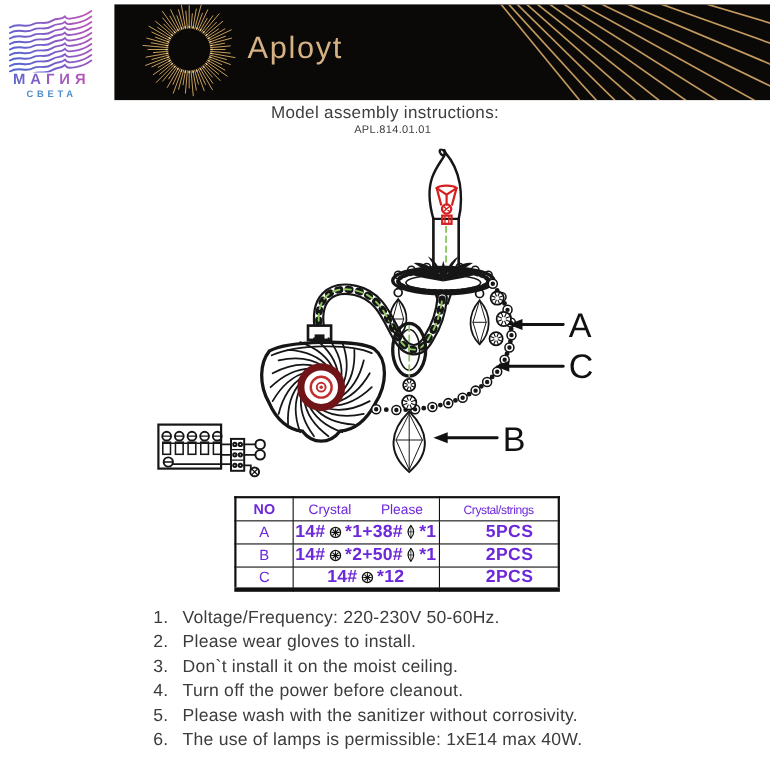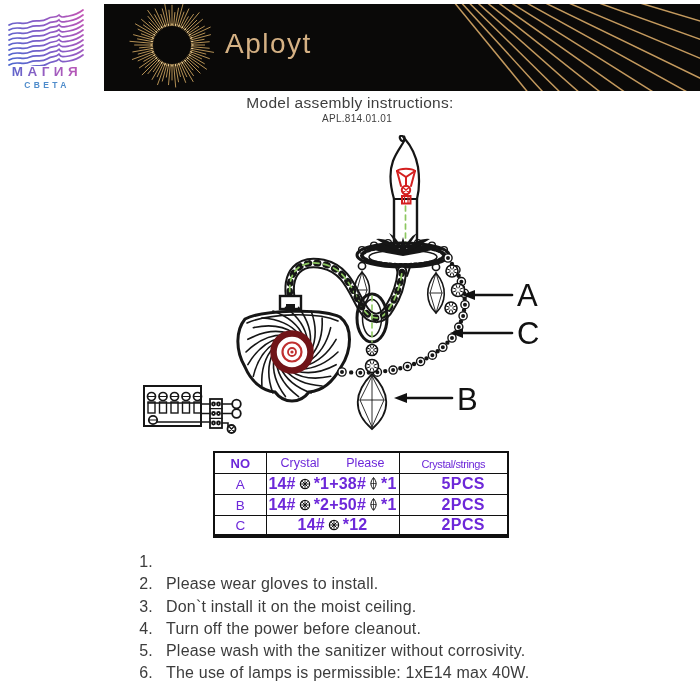--- a/index.html
+++ b/index.html
@@ -558,20 +558,21 @@
       </div>
           </td>
       <td><span class="cell-qty">2PCS</span></td>
     </tr>
   </tbody>
     </table>
 
   <div id="instr">
     <div class="row">
         <span class="num">1.</span>
+        <span class="txt">Voltage/Frequency: 220-230V 50-60Hz.</span>
       </div>
     <div class="row">
         <span class="num">2.</span>
         <span class="txt">Please wear gloves to install.</span>
       </div>
     <div class="row">
         <span class="num">3.</span>
         <span class="txt">Don`t install it on the moist ceiling.</span>
       </div>
     <div class="row">

